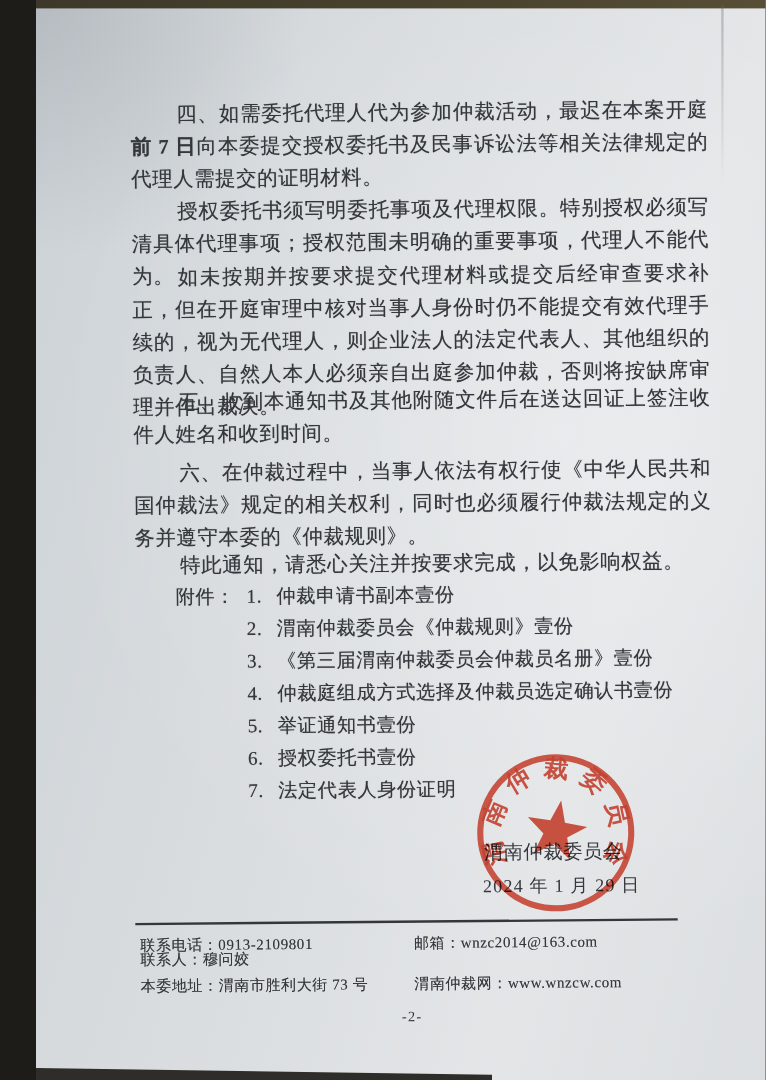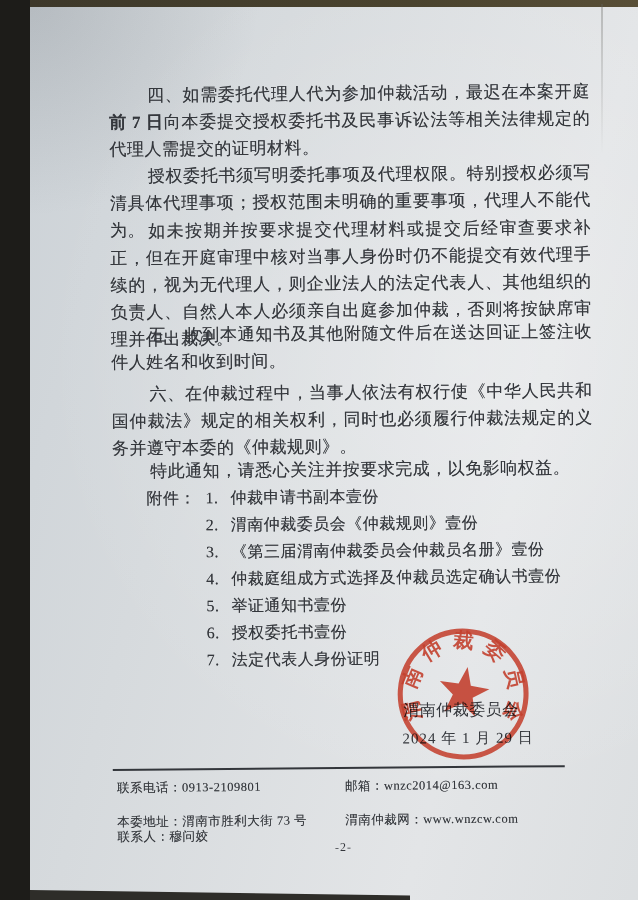--- a/index.html
+++ b/index.html
@@ -46,21 +46,21 @@
     mix-blend-mode: multiply; opacity: 0.92; transform: rotate(4deg); }
   .sig-org  { position: absolute; left: 371px; top: 701px; font-size: 16px; letter-spacing: 0.5px; }
   .sig-date { position: absolute; left: 370px; top: 730px; font-size: 15px; letter-spacing: 1px; }
 
   .divider { position: absolute; left: 80px; top: 767px; width: 452px; height: 2px; background: #33363b; }
 
   .footer-item { position: absolute; font-size: 12.5px; letter-spacing: 0.5px;
     text-shadow: 0 0 0.5px rgba(52,55,60,0.5); }
   .f-phone   { left: 84px;  top: 778px; }
   .f-email   { left: 312px; top: 778px; }
-  .f-contact { left: 84px;  top: 827px; text-align: right; }
+  .f-contact { left: 84px;  top: 790px; text-align: right; }
   .f-address { left: 84px;  top: 812px; }
   .f-website { left: 312px; top: 812px; }
 
   .page-num { position: absolute; left: 0; top: 840px; width: 620px; text-align: center;
     font-size: 12px; letter-spacing: 1px; }
 </style>
 </head>
 <body>
 
 <div class="photo">

